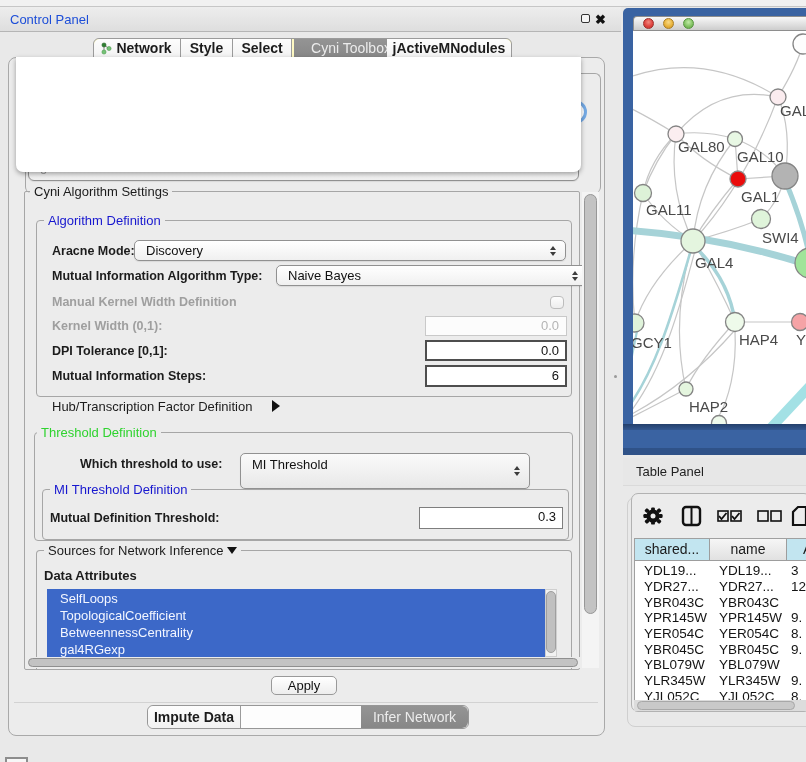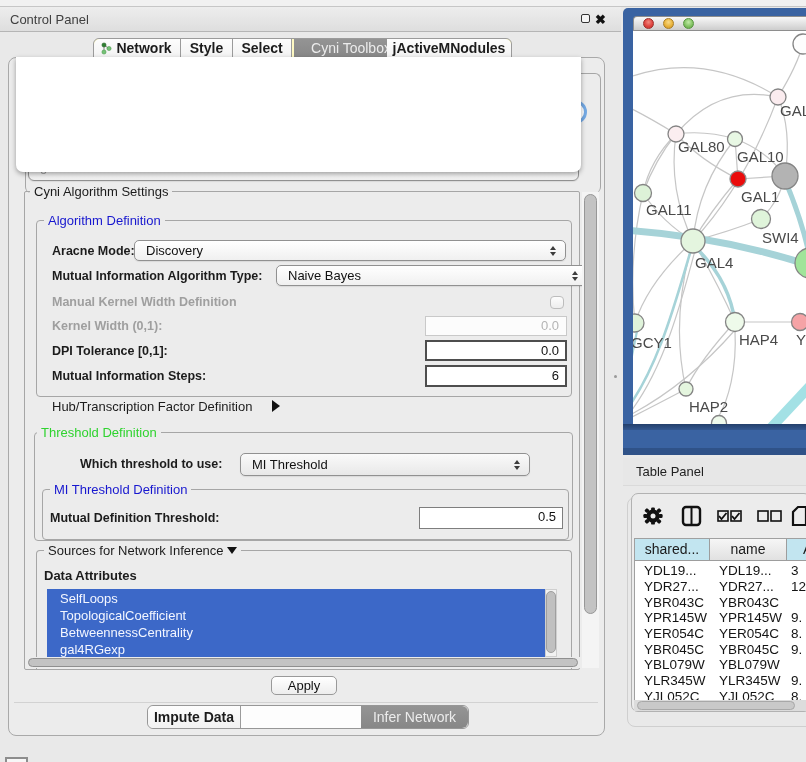--- a/index.html
+++ b/index.html
@@ -23,21 +23,21 @@
 .gt{position:absolute;font-size:13px;background:#ececec;padding:0 4px;white-space:nowrap;color:#1c1c1c}
 .tab{position:absolute;top:0;height:100%;box-sizing:border-box;font-size:14px;font-weight:bold;
 color:#1c1c1c;text-align:center;background:linear-gradient(#fdfdfd,#f2f2f2);border-right:1px solid #9b9b9b}
 .tabsel{background:linear-gradient(#949494,#878787);color:#ececec;font-weight:normal}
 </style>
 </head>
 <body>
 
 <div class="ab" style="left:0;top:0;width:806px;height:6px;background:#f1f1f1;border-bottom:1px solid #c6c6c6"></div>
 <div class="ab" style="left:0;top:7px;width:621px;height:24px;background:linear-gradient(#ededed,#dedede);border-bottom:1px solid #b5b5b5"></div>
-<div class="ab" style="left:10px;top:12px;font-size:13px;color:#404040">Control Panel</div>
+<div class="ab" style="left:10px;top:12px;font-size:13px;color:#1d4ed8">Control Panel</div>
 <div class="ab" style="left:581px;top:14px;width:7px;height:7px;border:1.5px solid #333;border-radius:2px;background:#f5f5f5"></div>
 <div class="ab" style="left:595px;top:12px;font-size:13px;font-weight:bold;color:#111">✖</div>
 
 <div class="ab" style="left:8px;top:57px;width:597px;height:679px;background:#ececec;border:1px solid #a9a9a9;border-radius:8px;box-sizing:border-box"></div>
 
 <div class="ab" style="left:93px;top:38px;width:417px;height:19px;border:1px solid #9b9b9b;border-radius:6px 6px 0 0;background:#fef9c3">
  <div class="tab" style="left:0;width:87px;border-radius:6px 0 0 0;line-height:19px">
    <svg width="11" height="13" style="position:absolute;left:7px;top:3px" viewBox="0 0 11 13">
      <path d="M3 3 L3 10 M3 3 L8 6.5" stroke="#8a8a8a" stroke-width="1" fill="none"></path>
      <circle cx="3" cy="3" r="2.1" fill="#2f8032" stroke="#1c5a1e" stroke-width="0.5"></circle>
@@ -81,28 +81,28 @@
 <div class="fld" style="left:425px;top:340px;width:142px;height:21px;line-height:17px">0.0</div>
 <div class="lbl" style="left:52px;top:369px">Mutual Information Steps:</div>
 <div class="fld" style="left:425px;top:365px;width:142px;height:22px;line-height:18px">6</div>
 
 <div class="ab" style="left:52px;top:399px;font-size:13px;color:#1c1c1c">Hub/Transcription Factor Definition</div>
 <div class="ab" style="left:272px;top:400px;width:0;height:0;border-top:6px solid transparent;border-bottom:6px solid transparent;border-left:8px solid #111"></div>
 
 <div class="grp" style="left:34px;top:432px;width:537px;height:107px"></div>
 <div class="gt" style="left:37px;top:425px;color:#2fd32f">Threshold Definition</div>
 <div class="lbl" style="left:80px;top:457px">Which threshold to use:</div>
-<div class="combo" style="left:240px;top:453px;width:290px;height:23px;line-height:21px;background:linear-gradient(#fafafa,#e8e8e8)">MI Threshold<span class="arr">
+<div class="combo" style="left:240px;top:453px;width:290px;height:36px;line-height:21px;background:linear-gradient(#fafafa,#e8e8e8)">MI Threshold<span class="arr">
       <i class="u"></i>
       <i class="d"></i>
     </span></div>
 <div class="grp" style="left:42px;top:489px;width:525px;height:49px"></div>
 <div class="gt" style="left:50px;top:482px;color:#1717cf">MI Threshold Definition</div>
 <div class="lbl" style="left:50px;top:511px">Mutual Definition Threshold:</div>
-<div class="fld" style="left:419px;top:507px;width:144px;height:22px;line-height:18px;border-width:1px;border-color:#7e7e7e">0.5</div>
+<div class="fld" style="left:419px;top:507px;width:144px;height:22px;line-height:18px;border-width:1px;border-color:#7e7e7e">0.3</div>
 
 <div class="grp" style="left:36px;top:550px;width:534px;height:118px;border-bottom:none;border-radius:4px 4px 0 0"></div>
 <div class="gt" style="left:44px;top:543px">Sources for Network Inference <span style="display:inline-block;width:0;height:0;border-left:5.5px solid transparent;border-right:5.5px solid transparent;border-top:7px solid #111;vertical-align:1px"></span></div>
 <div class="lbl" style="left:44px;top:568px;font-size:13px">Data Attributes</div>
 <div class="ab" style="left:47px;top:589px;width:498px;height:68px;background:#3c68c8;overflow:hidden">
   <div style="color:#f3f6ff;font-size:13px;line-height:17px;padding:1px 0 0 13px">SelfLoops<br>TopologicalCoefficient<br>BetweennessCentrality<br>gal4RGexp</div>
 </div>
 <div class="ab" style="left:545px;top:589px;width:12px;height:68px;background:#f2f2f2;border:1px solid #cfcfcf;box-sizing:border-box"></div>
 <div class="ab" style="left:546px;top:591px;width:10px;height:62px;background:#c0c0c0;border:1px solid #9f9f9f;border-radius:6px;box-sizing:border-box"></div>
 

